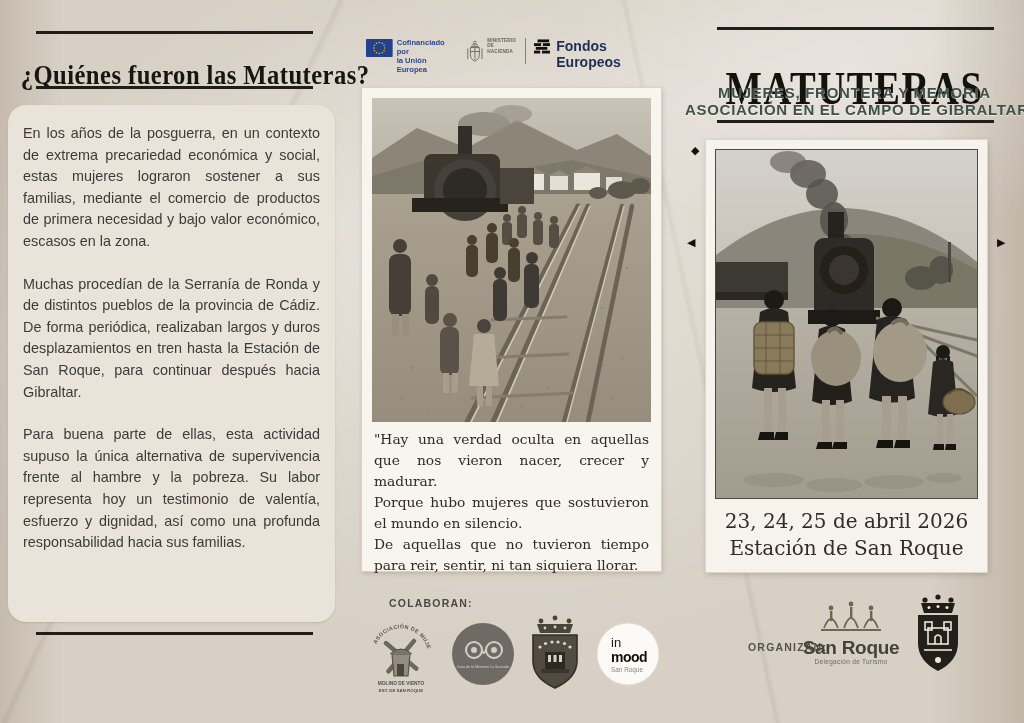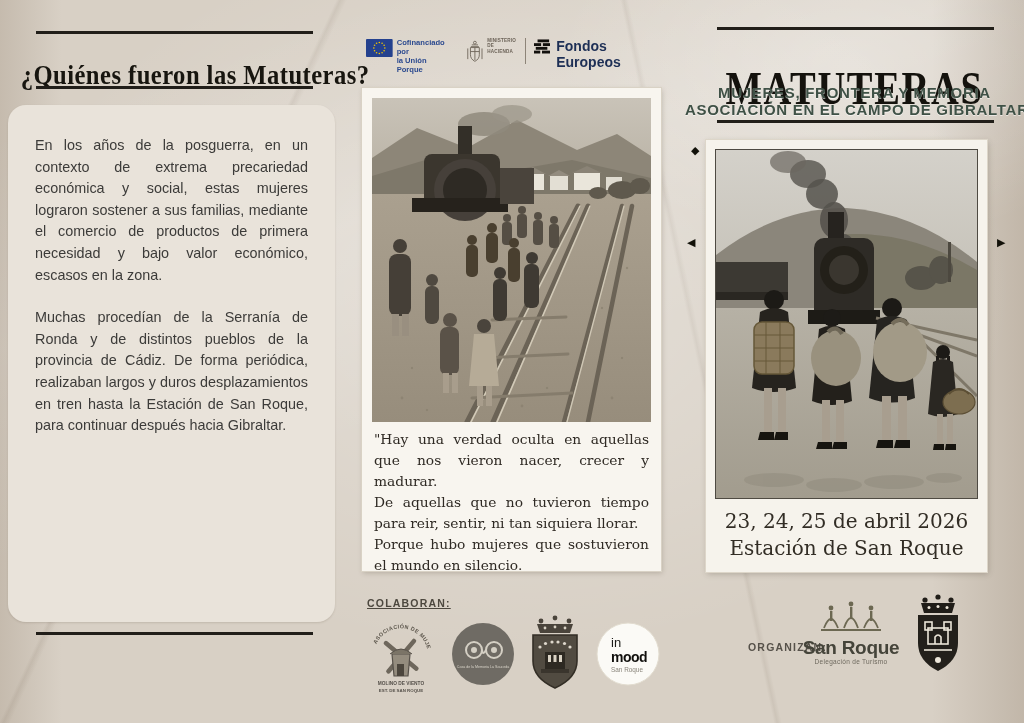--- a/index.html
+++ b/index.html
@@ -21,21 +21,21 @@
   .lp-title{
     position:absolute;left:0;top:40px;width:345px;text-align:center;
     font-family:"Liberation Serif",serif;font-weight:700;font-size:28px;color:#17150f;
     transform:scaleX(.88);transform-origin:50% 50%;letter-spacing:.5px;white-space:nowrap;
   }
   .lp-box{
     position:absolute;left:8px;top:105px;width:327px;height:517px;box-sizing:border-box;
     background:#e9e3da;border-radius:18px;padding:18px 15px 0 15px;
     box-shadow:0 1px 2px rgba(90,75,60,.18);
   }
-  .para{margin:12px;font-size:14.4px;line-height:21.6px;color:#3c3b39;text-align:justify;}
+  .para{margin:0;font-size:14.4px;line-height:21.6px;color:#3c3b39;text-align:justify;}
   .para.gap{margin-top:21px;}
   
   .funding{position:absolute;left:366px;top:38px;width:296px;height:44px;display:flex;align-items:flex-start;}
   .eu-text{font-size:7.6px;line-height:9px;color:#2c4a8f;font-weight:700;margin-left:4px;}
   .min-text{font-size:4.6px;line-height:5.4px;color:#6b6257;font-weight:700;margin-left:3px;letter-spacing:.2px;}
   .v-div{width:1px;height:26px;background:#8d8478;margin:0 8px 0 8px;}
   .fondos-label{font-size:14px;color:#1d2f55;font-weight:700;margin-left:5px;}
   .mid-card{
     position:absolute;left:362px;top:88px;width:299px;height:483px;background:#f8f5ef;
     box-shadow:0 0 0 1px #d9d2c5, 1px 2px 5px rgba(70,58,45,.25);
@@ -72,20 +72,21 @@
 <div class="page">
 
   <section>
     <div class="rule" style="left:36px;top:31px;width:277px;"></div>
     <h1 class="lp-title">¿Quiénes fueron las Matuteras?</h1>
     <div class="rule" style="left:36px;top:86px;width:277px;"></div>
 
     <div class="lp-box">
       <p class="para">En los años de la posguerra, en un contexto de extrema precariedad económica y social, estas mujeres lograron sostener a sus familias, mediante el comercio de productos de primera necesidad y bajo valor económico, escasos en la zona.</p>
       <p class="para gap">Muchas procedían de la Serranía de Ronda y de distintos pueblos de la provincia de Cádiz. De forma periódica, realizaban largos y duros desplazamientos en tren hasta la Estación de San Roque, para continuar después hacia Gibraltar.</p>
+      <p class="para gap">Para buena parte de ellas, esta actividad supuso la única alternativa de supervivencia frente al hambre y la pobreza. Su labor representa hoy un testimonio de valentía, esfuerzo y dignidad, así como una profunda responsabilidad hacia sus familias.</p>
     </div>
     <div class="rule" style="left:36px;top:632px;width:277px;"></div>
   </section>
 
   <section>
 
     <div class="funding">
       <svg width="30" height="20" viewBox="0 0 30 20">
         <rect width="30" height="20" rx="1" fill="#24418e"></rect>
         <g fill="#f2c500">
@@ -98,21 +99,21 @@
           <circle cx="8.8" cy="10" r=".9"></circle>
             <circle cx="9.6" cy="6.9" r=".9"></circle>
             <circle cx="11.9" cy="4.6" r=".9"></circle>
           <circle cx="15" cy="3.8" r=".9"></circle>
             <circle cx="18.1" cy="4.6" r=".9"></circle>
             <circle cx="20.4" cy="6.9" r=".9"></circle>
         </g>
       </svg>
       <div class="eu-text">
         <div>Cofinanciado por</div>
-        <div>la Unión Porque</div>
+        <div>la Unión Europea</div>
       </div>
       <div style="width:16px"></div>
       <svg width="20" height="28" viewBox="0 0 20 28">
         <g stroke="#6d6458" fill="none" stroke-width="1">
           <circle cx="10" cy="3.5" r="1.6"></circle>
           <path d="M6.5,6 h7 M5.5,8 h9"></path>
           <path d="M5,9 h10 v8 q0,5 -5,7.5 q-5,-2.5 -5,-7.5 Z"></path>
           <path d="M10,9 v14 M5,13.5 h10"></path>
           <path d="M2,10 v12 M18,10 v12"></path>
         </g>
@@ -249,26 +250,26 @@
           <circle cx="175" cy="290" r="1.2"></circle>
             <circle cx="240" cy="300" r="1.4"></circle>
             <circle cx="250" cy="260" r="1.2"></circle>
           <circle cx="40" cy="270" r="1.2"></circle>
             <circle cx="230" cy="210" r="1.2"></circle>
             <circle cx="255" cy="170" r="1.2"></circle>
         </g>
       </svg>
       <div class="quote">
         <p class="qline">"Hay una verdad oculta en aquellas que nos vieron nacer, crecer y madurar.</p>
+        <p class="qline">Porque hubo mujeres que sostuvieron el mundo en silencio.</p>
         <p class="qline">De aquellas que no tuvieron tiempo para reir, sentir, ni tan siquiera llorar.</p>
-        <p class="qline">Porque hubo mujeres que sostuvieron el mundo en silencio.</p>
       </div>
     </div>
 
-    <div class="section-label" style="left:367px;top:597px;text-decoration:underline;">COLABORAN:</div>
+    <div class="section-label" style="left:389px;top:597px;">COLABORAN:</div>
 
     <div class="collab-row">
 
       <svg width="74" height="84" viewBox="0 0 74 84">
         <path id="arcA" d="M11,36 A27,27 0 0 1 63,36" fill="none"></path>
         <text font-size="5.4" fill="#5c564c" font-weight="bold" letter-spacing=".4">
           <textPath href="#arcA" startOffset="4">ASOCIACIÓN DE MUJERES</textPath>
         </text>
         <g transform="rotate(40 37 44)" fill="#6e675c">
           <rect x="35" y="22" width="4.5" height="44" rx="2"></rect>

